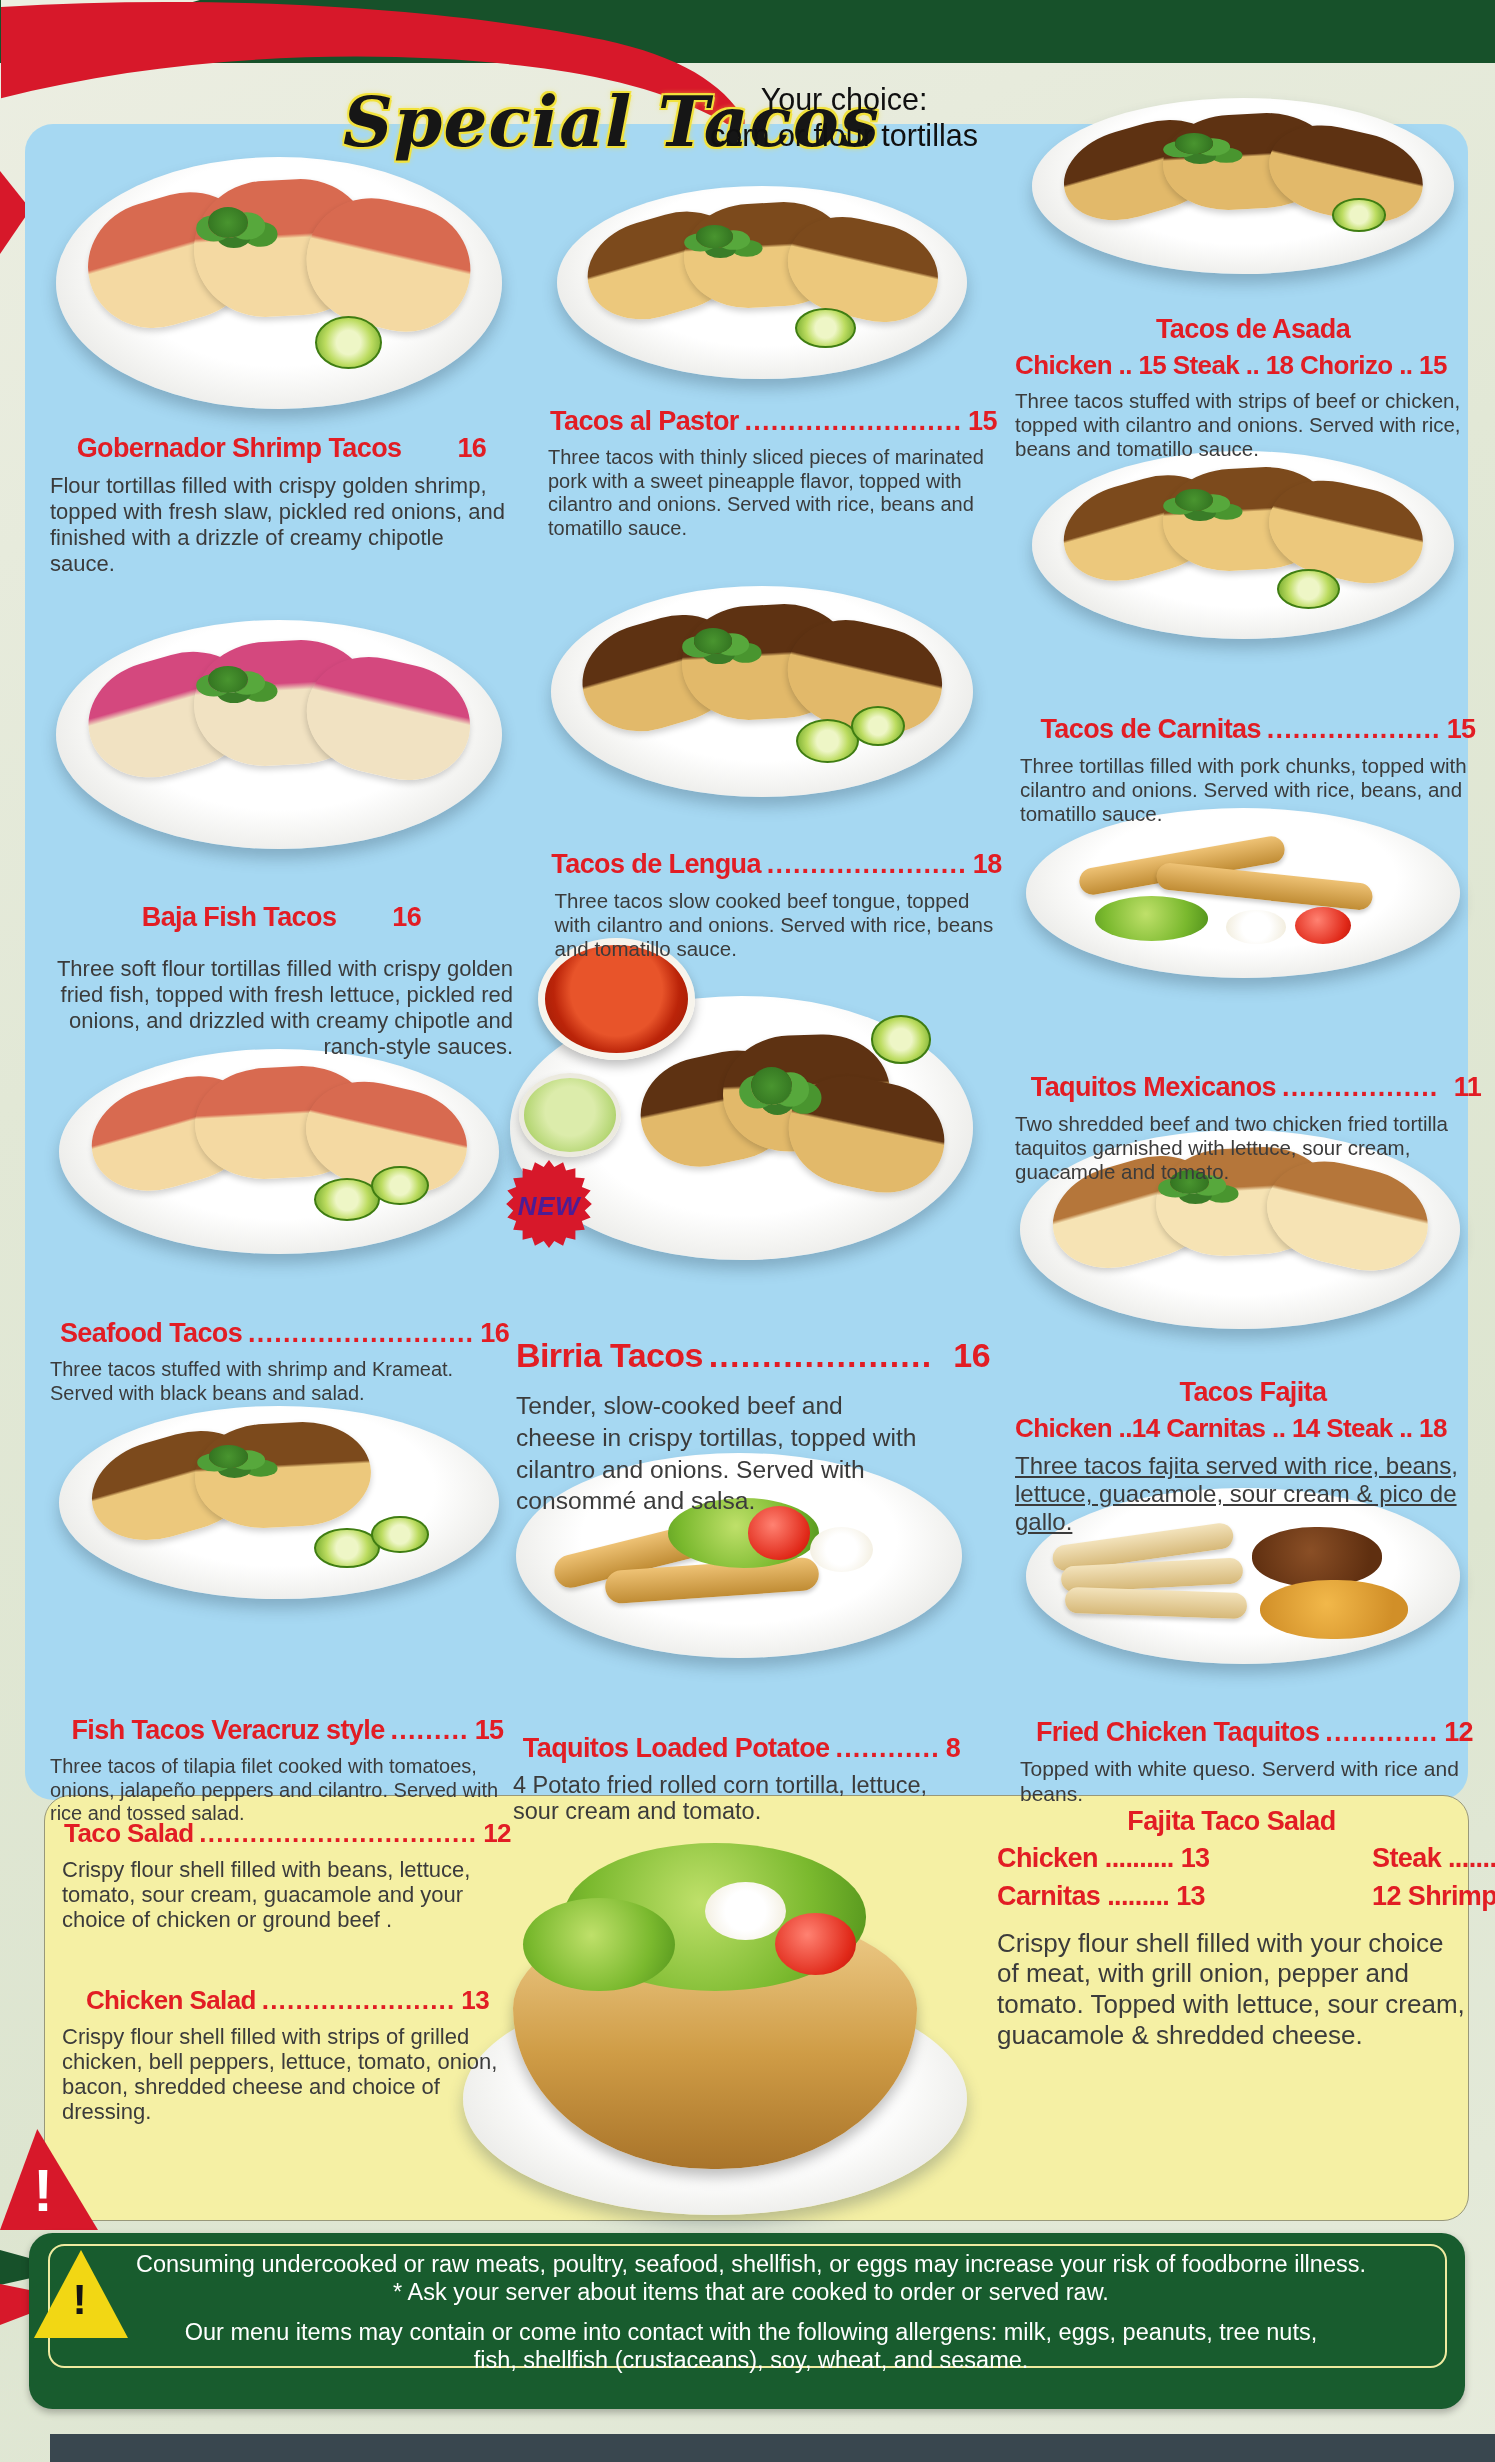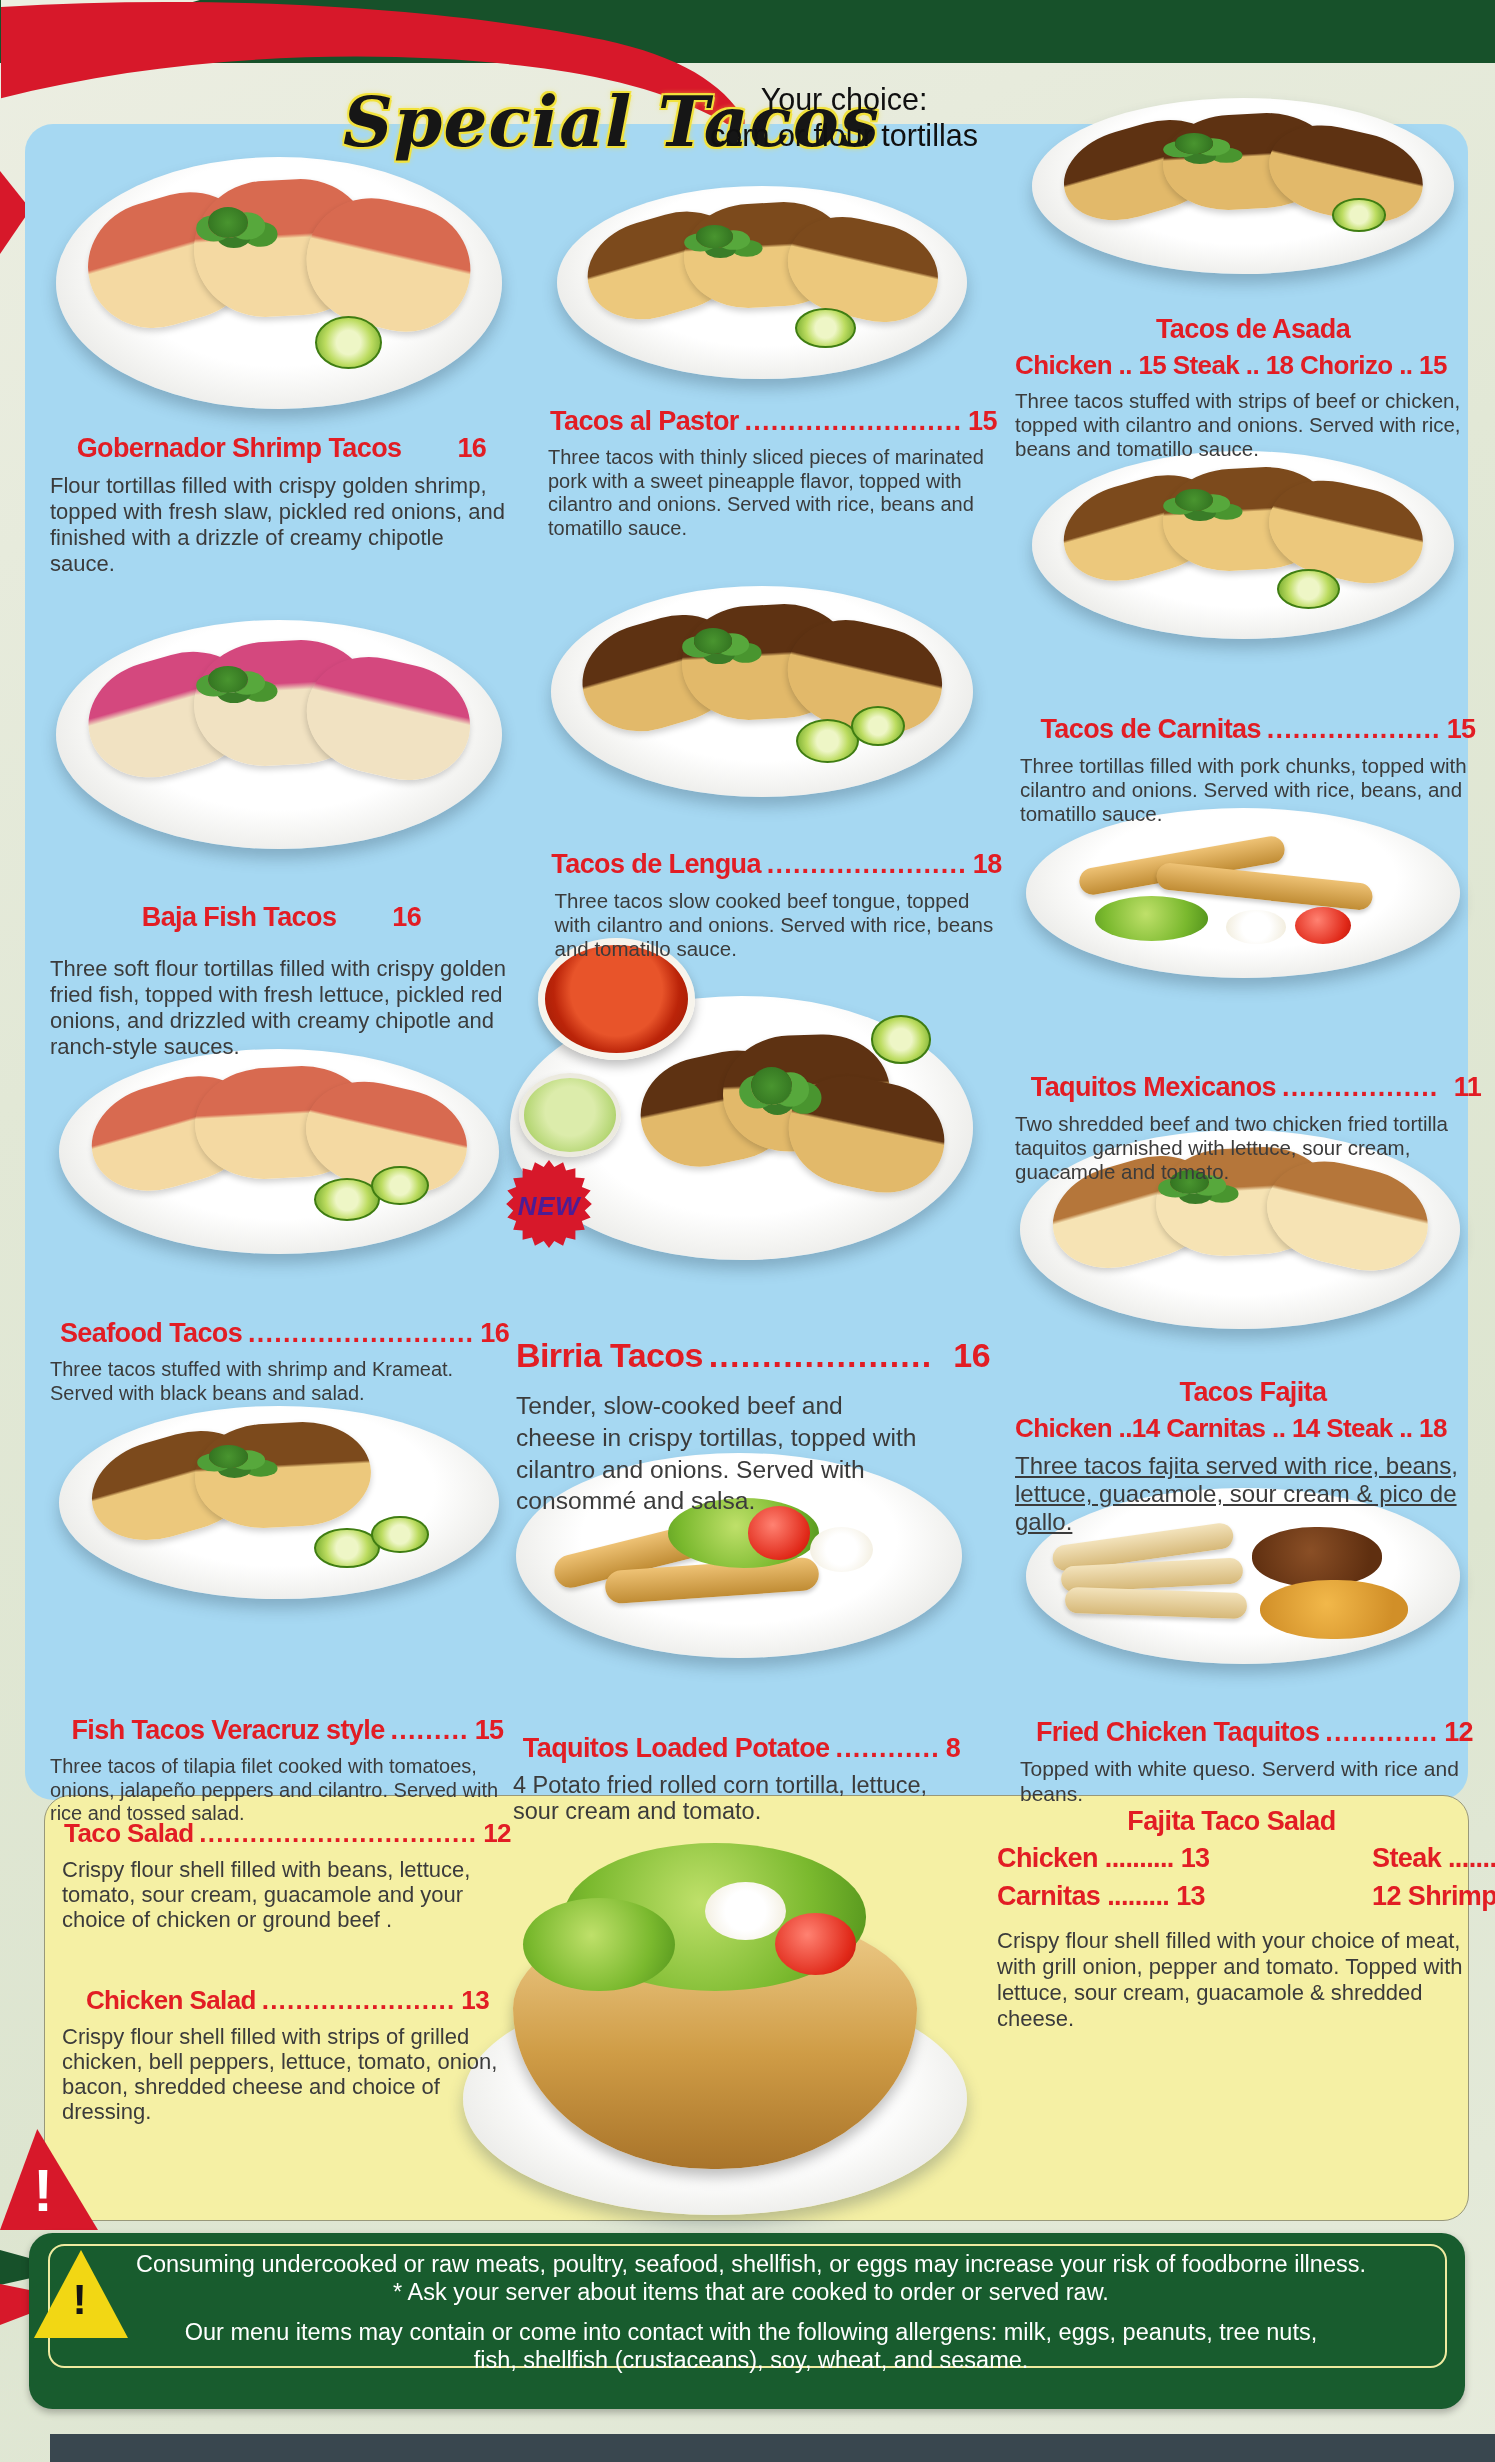--- a/index.html
+++ b/index.html
@@ -250,21 +250,21 @@
   <div class="txt">NEW</div>
 </div>
 
 <div class="abs item" style="left:50px;top:434px;width:463px;">
   <h3><span>Gobernador Shrimp Tacos</span><span class="gap-price">16</span></h3>
   <div class="desc">Flour tortillas filled with crispy golden shrimp, topped with fresh slaw, pickled red onions, and finished with a drizzle of creamy chipotle sauce.</div>
 </div>
 
 <div class="abs item" style="left:50px;top:903px;width:463px;">
   <h3><span>Baja Fish Tacos</span><span class="gap-price">16</span></h3>
-  <div class="desc" style="margin-top:23.5px;">Three soft flour tortillas filled with crispy golden fried fish, topped with fresh lettuce, pickled red onions, and drizzled with creamy chipotle and ranch-style sauces.</div>
+  <div class="desc" style="margin-top:23.5px;text-align:right;">Three soft flour tortillas filled with crispy golden fried fish, topped with fresh lettuce, pickled red onions, and drizzled with creamy chipotle and ranch-style sauces.</div>
 </div>
 
 <div class="abs item" style="left:50px;top:1319px;width:469px;">
   <h3><span>Seafood Tacos</span><span class="dots">..........................</span><span>16</span></h3>
   <div class="desc" style="font-size:20px;">Three tacos stuffed with shrimp and Krameat. Served with black beans and salad.</div>
 </div>
 
 <div class="abs item" style="left:50px;top:1716px;width:475px;">
   <h3><span>Fish Tacos Veracruz style</span><span class="dots">.........</span><span>15</span></h3>
   <div class="desc" style="font-size:20px;">Three tacos of tilapia filet cooked with tomatoes, onions, jalapeño peppers and cilantro. Served with rice and tossed salad.</div>
@@ -328,21 +328,21 @@
 </div>
 
 <div class="abs item" style="left:997px;top:1807px;width:469px;">
   <h3>Fajita  Taco Salad</h3>
   <div class="fs-grid">
     <span><span>Chicken</span> <span>..........</span> <span>13</span></span>
     <span><span>Steak</span> <span>.................</span> </span>
     <span><span>Carnitas</span> <span>.........</span> <span>13</span></span>
     <span><span>12 Shrimp</span>  </span>
   </div>
-  <div class="desc" style="font-size:22px;margin-top:16.4px;">Crispy flour shell filled with  your choice of meat, with grill onion, pepper and tomato. Topped with lettuce, sour cream, guacamole &amp; shredded cheese.</div>
+  <div class="desc" style="font-size:26px;margin-top:16.4px;">Crispy flour shell filled with  your choice of meat, with grill onion, pepper and tomato. Topped with lettuce, sour cream, guacamole &amp; shredded cheese.</div>
 </div>
 
 <div class="abs warn-red">
   <span class="ex">!</span>
 </div>
 
 <div class="abs footer-zig-green"></div>
 <div class="abs footer-zig-red"></div>
 <div class="abs footer-outer"></div>
 <div class="abs footer-inner"></div>

